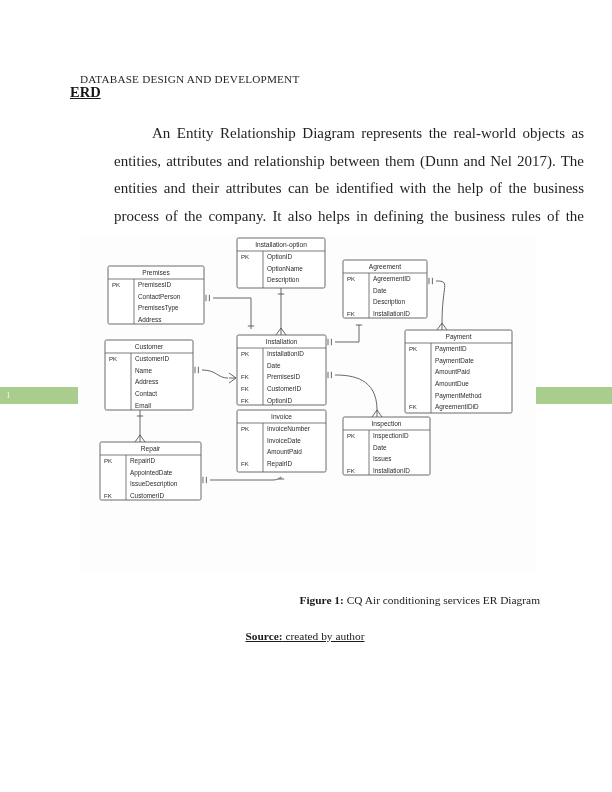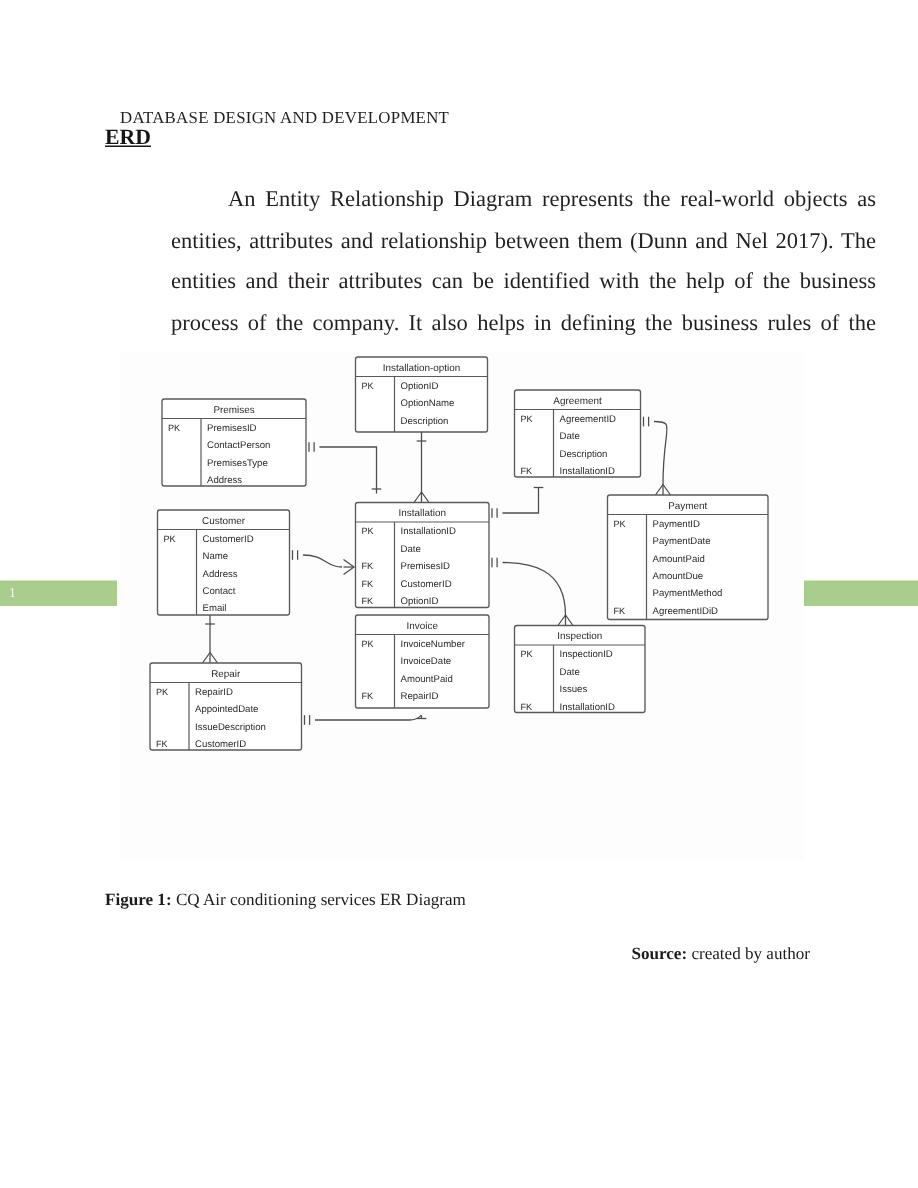--- a/index.html
+++ b/index.html
@@ -67,33 +67,34 @@
     text-indent: 38px;
     color: #231f20;
     margin-left: 44px;
   }
 
   .figure-caption {
     position: absolute;
     left: 70px;
     top: 594px;
     width: 470px;
-    text-align: left;
+    text-align: right;
     font-size: 11.4px;
     color: #1b1b1b;
   }
   .figure-caption b { font-weight: bold; }
   .figure-source {
     position: absolute;
     left: 70px;
     top: 630px;
     width: 470px;
-    text-align: right;
+    text-align: center;
     font-size: 11.4px;
     color: #1b1b1b;
+    text-decoration: underline;
   }
   .figure-source b { font-weight: bold; }
 
   
   .diagram {
     position: absolute;
     left: 80px;
     top: 234px;
     width: 456px;
     height: 340px;

